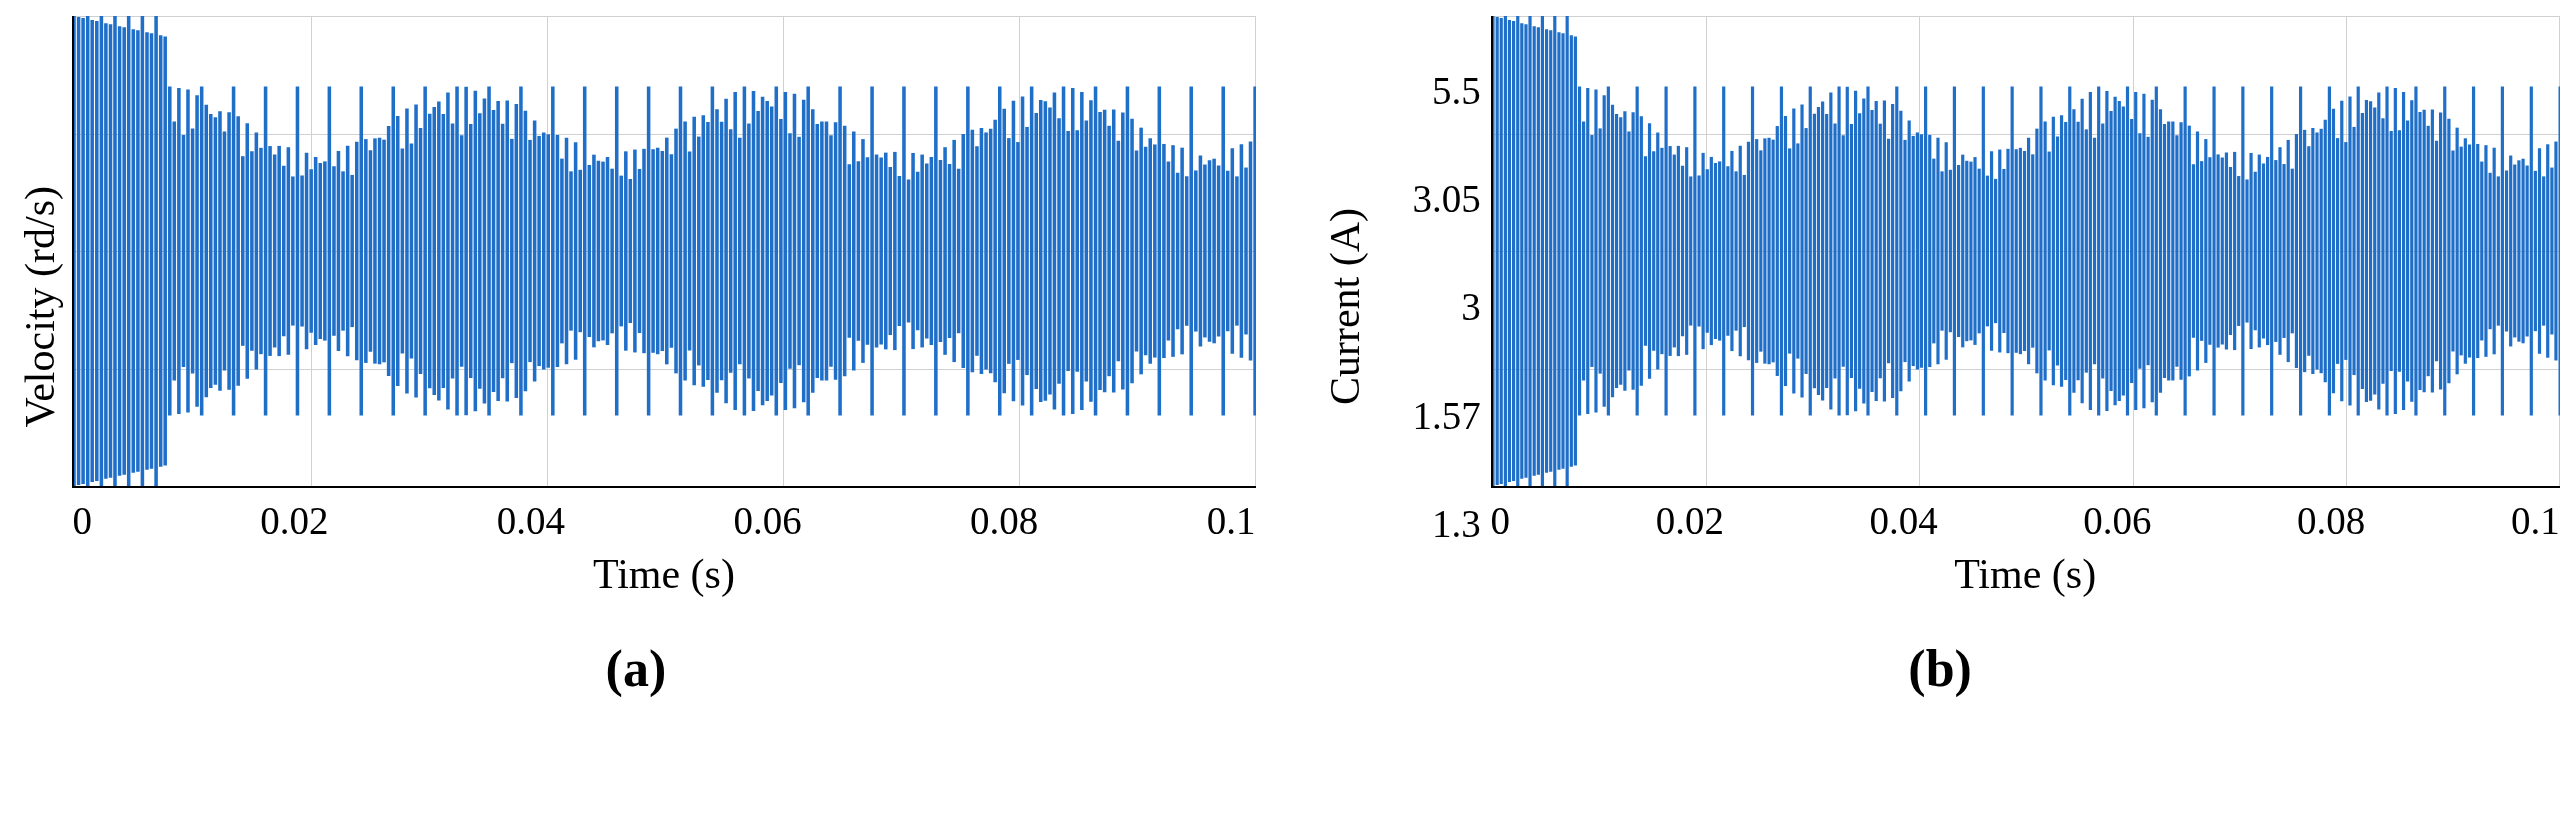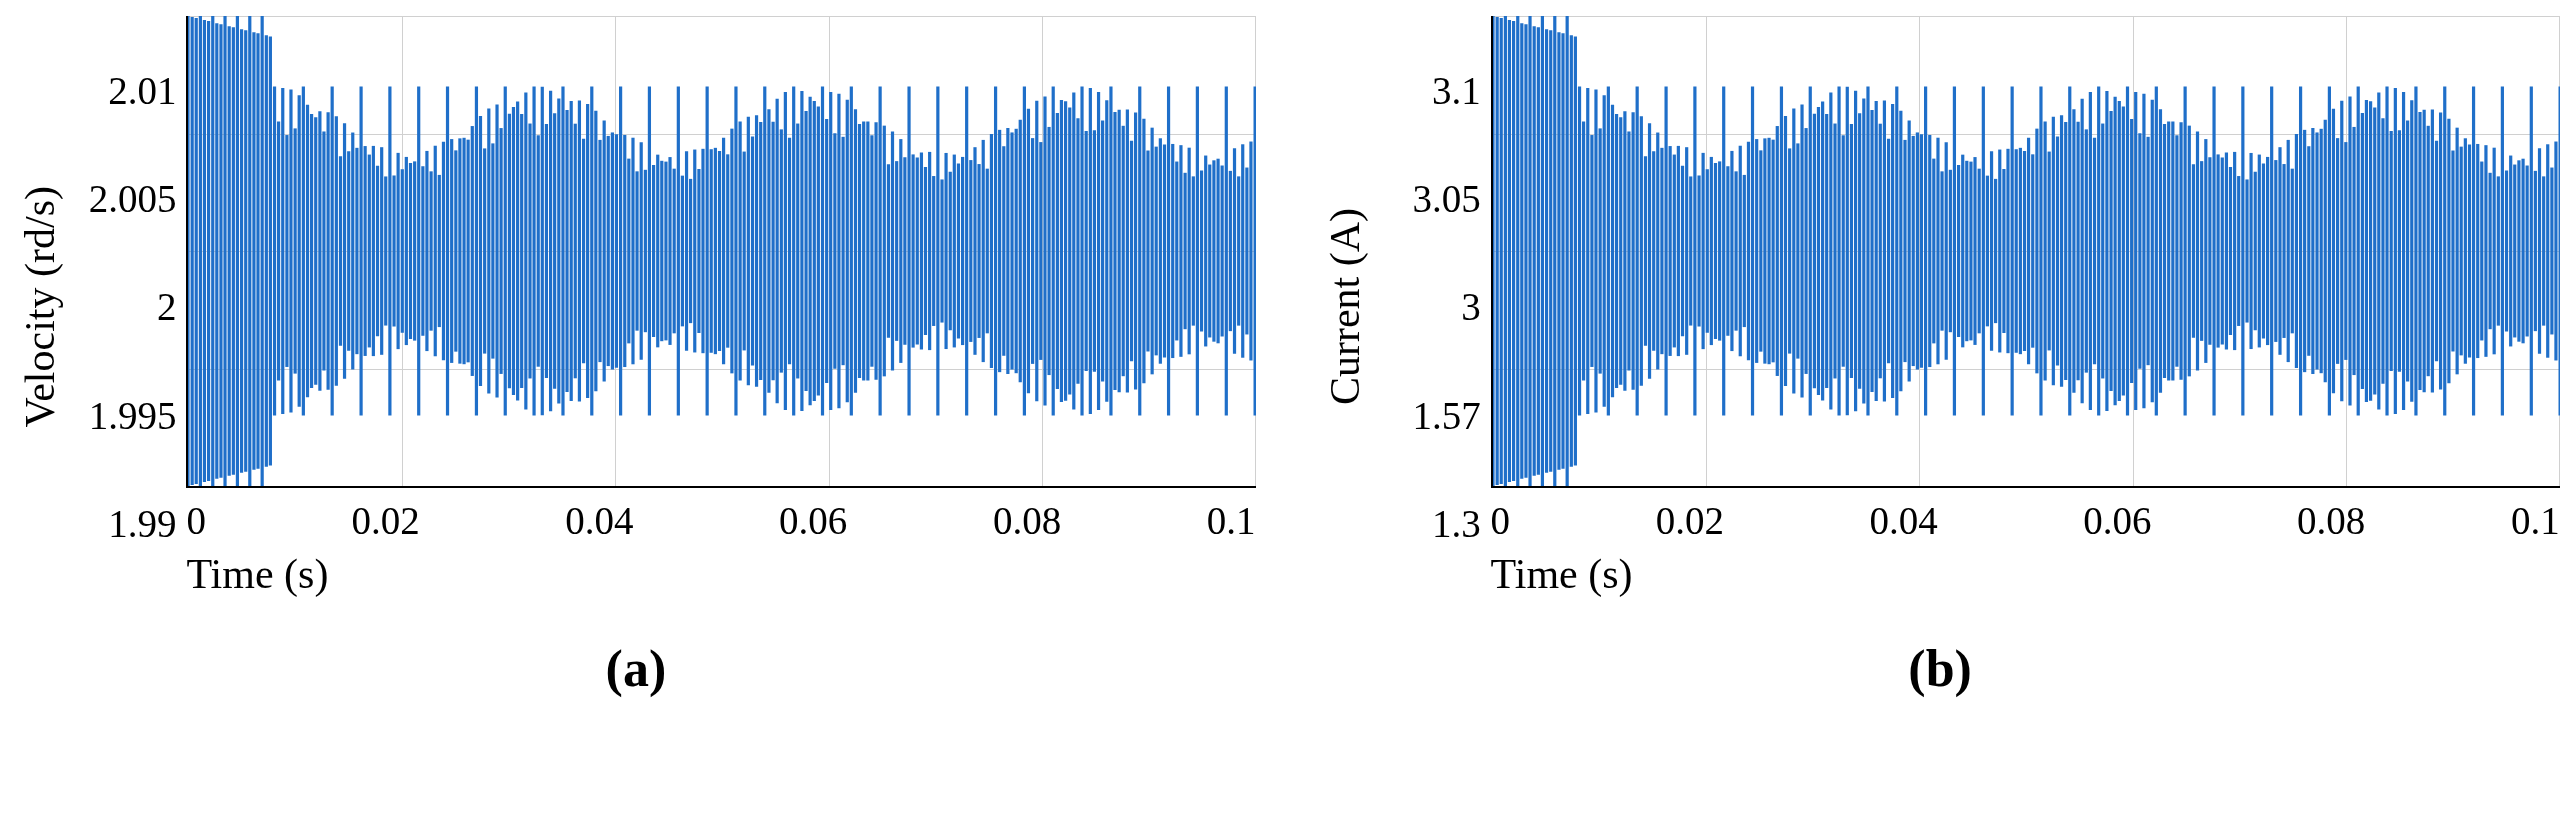--- a/index.html
+++ b/index.html
@@ -69,21 +69,21 @@
     .xticks {
       display: flex;
       justify-content: space-between;
       font-size: 39px;
       margin-top: 9.8px;
       margin-left: 0;
     }
     .xtick { text-align: center; }
     .xlabel {
       font-size: 42px;
-      text-align: left;
+      text-align: center;
       margin-top: 6.5px;
     }
     .caption {
       font-size: 52px;
       font-weight: bold;
       margin-top: 41px;
       text-align: center;
     }
     svg.waveform {
       position: absolute;
@@ -96,29 +96,20 @@
     }
   </style>
 </head>
 <body>
 
 <div class="container">
 
   <div class="chart-panel">
     <div class="chart-area">
       <div class="ylabel">Velocity (rd/s)</div>
-      <div class="ytick-col">
-        <div class="yticks">
-          <div class="ytick">2.01</div>
-          <div class="ytick">2.005</div>
-          <div class="ytick">2</div>
-          <div class="ytick">1.995</div>
-          <div class="ytick">1.99</div>
-        </div>
-      </div>
       <div class="plot-wrapper">
         <div class="plot-box">
           <div class="plot-inner">
             <div class="grid-v" style="left:20%"></div>
             <div class="grid-v" style="left:40%"></div>
             <div class="grid-v" style="left:60%"></div>
             <div class="grid-v" style="left:80%"></div>
             <div class="grid-v" style="left:calc(100% - 0.8px)"></div>
             <div class="grid-h" style="top:0%"></div>
             <div class="grid-h" style="top:25%"></div>
@@ -402,21 +393,21 @@
       </div>
     </div>
     <div class="caption">(a)</div>
   </div>
 
   <div class="chart-panel">
     <div class="chart-area">
       <div class="ylabel">Current (A)</div>
       <div class="ytick-col">
         <div class="yticks">
-          <div class="ytick">3.1</div>
+          <div class="ytick">5.5</div>
           <div class="ytick">3.05</div>
           <div class="ytick">3</div>
           <div class="ytick">1.57</div>
           <div class="ytick">1.3</div>
         </div>
       </div>
       <div class="plot-wrapper">
         <div class="plot-box">
           <div class="plot-inner">
             <div class="grid-v" style="left:20%"></div>

